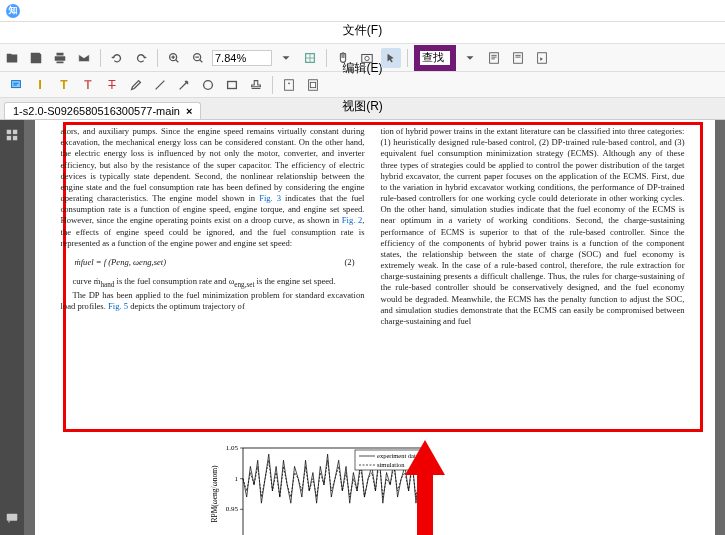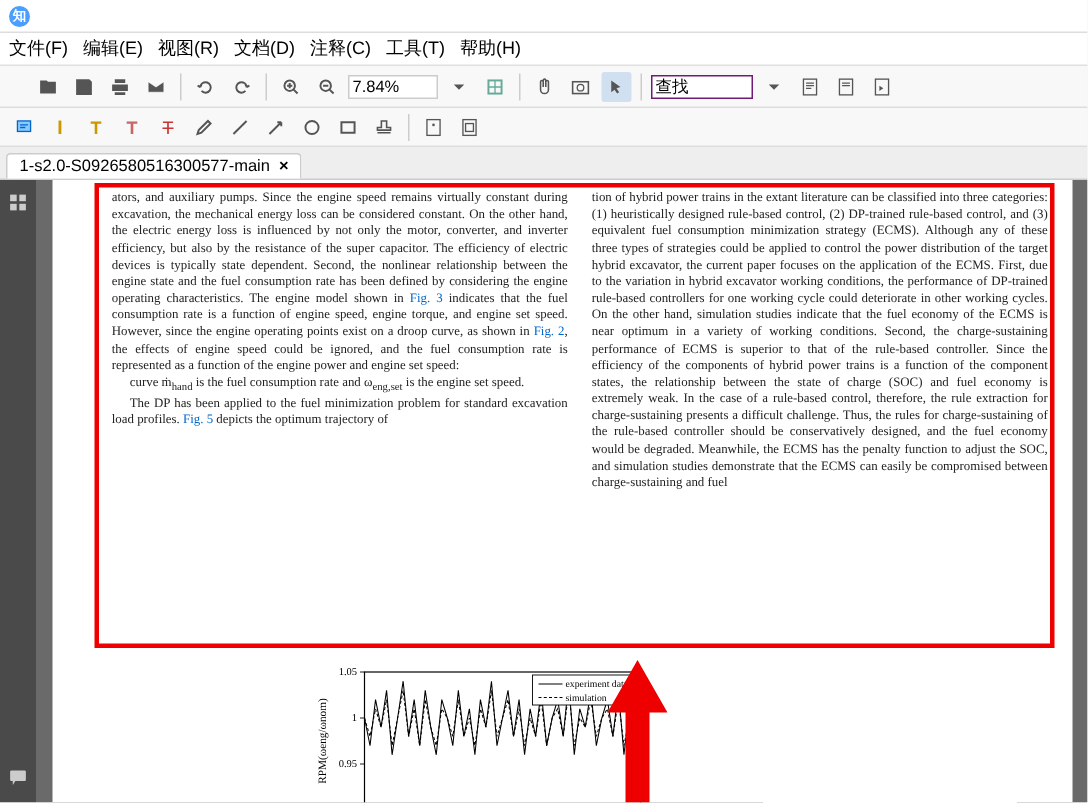--- a/index.html
+++ b/index.html
@@ -1,38 +1,38 @@
 <!DOCTYPE html>
 <html><head>
 <meta charset="utf-8">
 <style>
 * { margin: 0; padding: 0; box-sizing: border-box; }
 body { font-family: "Microsoft YaHei", sans-serif; font-size: 12px; background: #f0f0f0; width: 725px; height: 535px; overflow: hidden; }
 .titlebar { background: #fff; height: 22px; display: flex; align-items: center; padding: 0 6px; border-bottom: 1px solid #ddd; }
 .app-icon { width: 14px; height: 14px; background: #4a9eff; border-radius: 50%; margin-right: 6px; display:flex; align-items:center; justify-content:center; color:#fff; font-size:9px; font-weight:bold; }
-.menubar { background: #fff; height: 22px; display: flex; align-items: center; padding: 0 6px; gap: 10px; border-bottom: 1px solid #e0e0e0; }
+.menubar { background: #fff; height: 22px; display: flex; align-items: center; padding: 0 6px; gap: 21px; border-bottom: 1px solid #e0e0e0; flex-direction: column; }
 .menubar span { cursor: default; }
-.toolbar { background: #f8f8f8; height: 28px; display: flex; align-items: center; padding: 0 22px; gap: 4px; border-bottom: 1px solid #ddd; }
+.toolbar { background: #f8f8f8; height: 28px; display: flex; align-items: center; padding: 0 2px; gap: 4px; border-bottom: 1px solid #ddd; }
 .toolbar2 { background: #f8f8f8; height: 26px; display: flex; align-items: center; padding: 0 6px; gap: 4px; border-bottom: 1px solid #ddd; }
 .tbtn { width: 20px; height: 20px; display: flex; align-items: center; justify-content: center; border-radius: 2px; cursor: pointer; }
 .tbtn svg { width: 14px; height: 14px; }
 .sep { width: 1px; height: 18px; background: #ccc; margin: 0 2px; }
 .zoom-sel { border: 1px solid #ccc; font-size: 11px; padding: 1px 2px; background: #fff; width: 60px; }
-.search-sel { border: 1px solid #701a75; font-size: 11px; padding: 1px 2px; background: #fff; width: 68px; }
+.search-sel { border: 6px solid #701a75; font-size: 11px; padding: 1px 2px; background: #fff; width: 42px; }
 .tabbar { background: #eee; height: 22px; display: flex; align-items: flex-end; padding-left: 4px; border-bottom: 1px solid #ccc; }
 .tab { background: #fff; border: 1px solid #ccc; border-bottom: none; padding: 2px 8px; font-size: 11px; display: flex; align-items: center; gap: 6px; border-radius: 3px 3px 0 0; }
 .tab .close { font-weight: bold; cursor: pointer; }
 .workspace { display: flex; height: calc(535px - 22px - 22px - 28px - 26px - 22px); }
 .sidebar { width: 24px; background: #4a4a4a; display: flex; flex-direction: column; align-items: center; padding-top: 6px; gap: 10px; }
 .sidebar .sbtn { width: 18px; height: 18px; display:flex; align-items:center; justify-content:center; }
 .sidebar svg { fill: #ccc; width: 14px; height: 14px; }
 .doc-area { flex: 1; background: #6a6a6a; overflow: hidden; display: flex; justify-content: center; padding-top: 0; }
 .page { background: #fff; width: 680px; position: relative; }
 .redbox { position: absolute; border: 3px solid #e00; left: 28px; top: 2px; width: 640px; height: 310px; }
-.textcols { position: absolute; left: 40px; top: 6px; width: 624px; display: flex; gap: 16px; font-family: 'Times New Roman', serif; font-size: 8.6px; line-height: 1.3; color: #222; text-align: justify; }
+.textcols { position: absolute; left: 26px; top: 6px; width: 624px; display: flex; gap: 16px; font-family: 'Times New Roman', serif; font-size: 8.6px; line-height: 1.3; color: #222; text-align: justify; }
 .col { flex: 1; }
 .eqline { display:flex; justify-content:space-between; margin: 8px 0; padding: 0 10px 0 14px; }
 .chart-area { position: absolute; top: 320px; left: 170px; width: 250px; }
 .chart-svg { width: 230px; height: 140px; }
 .arrow { position: absolute; top: 320px; left: 370px; }
 .arrow svg { width: 40px; height: 160px; }
 a.figlink { color: #0066cc; text-decoration: none; }
 </style>
 </head>
 <body>
@@ -232,20 +232,24 @@
           <path d="M6 11l-2 3v-3"></path>
         </svg>
       </div>
   </div>
   <div class="doc-area">
     <div class="page">
       <div class="redbox"></div>
       <div class="textcols">
         <div class="col">
           <span>ators, and auxiliary pumps. Since the engine speed remains virtually constant during excavation, the mechanical energy loss can be considered constant. On the other hand, the electric energy loss is influenced by not only the motor, converter, and inverter efficiency, but also by the resistance of the super capacitor. The efficiency of electric devices is typically state dependent. Second, the nonlinear relationship between the engine state and the fuel consumption rate has been defined by considering the engine operating characteristics. The engine model shown in </span><a class="figlink">Fig. 3</a><span> indicates that the fuel consumption rate is a function of engine speed, engine torque, and engine set speed. However, since the engine operating points exist on a droop curve, as shown in </span><a class="figlink">Fig. 2</a><span>, the effects of engine speed could be ignored, and the fuel consumption rate is represented as a function of the engine power and engine set speed:</span>
+          <div class="eqline">
+            <span style="font-style:italic">ṁfuel = f (Peng, ωeng,set)</span>
+            <span>(2)</span>
+          </div>
           <div style="text-indent:12px">
             <span>curve ṁ</span><sub>hand</sub><span> is the fuel consumption rate and ω</span><sub>eng,set</sub><span> is the engine set speed.</span>
           </div>
           <div style="text-indent:12px">
             <span>The DP has been applied to the fuel minimization problem for standard excavation load profiles. </span><a class="figlink">Fig. 5</a><span> depicts the optimum trajectory of</span>
           </div>
         </div>
         <div class="col">
           <span>tion of hybrid power trains in the extant literature can be classified into three categories: (1) heuristically designed rule-based control, (2) DP-trained rule-based control, and (3) equivalent fuel consumption minimization strategy (ECMS). Although any of these three types of strategies could be applied to control the power distribution of the target hybrid excavator, the current paper focuses on the application of the ECMS. First, due to the variation in hybrid excavator working conditions, the performance of DP-trained rule-based controllers for one working cycle could deteriorate in other working cycles. On the other hand, simulation studies indicate that the fuel economy of the ECMS is near optimum in a variety of working conditions. Second, the charge-sustaining performance of ECMS is superior to that of the rule-based controller. Since the efficiency of the components of hybrid power trains is a function of the component states, the relationship between the state of charge (SOC) and fuel economy is extremely weak. In the case of a rule-based control, therefore, the rule extraction for charge-sustaining presents a difficult challenge. Thus, the rules for charge-sustaining of the rule-based controller should be conservatively designed, and the fuel economy would be degraded. Meanwhile, the ECMS has the penalty function to adjust the SOC, and simulation studies demonstrate that the ECMS can easily be compromised between charge-sustaining and fuel</span>
         </div>

